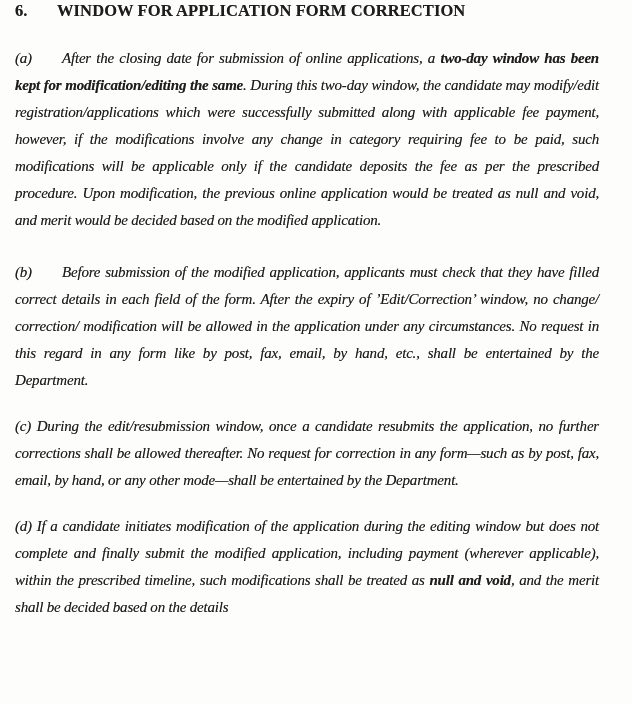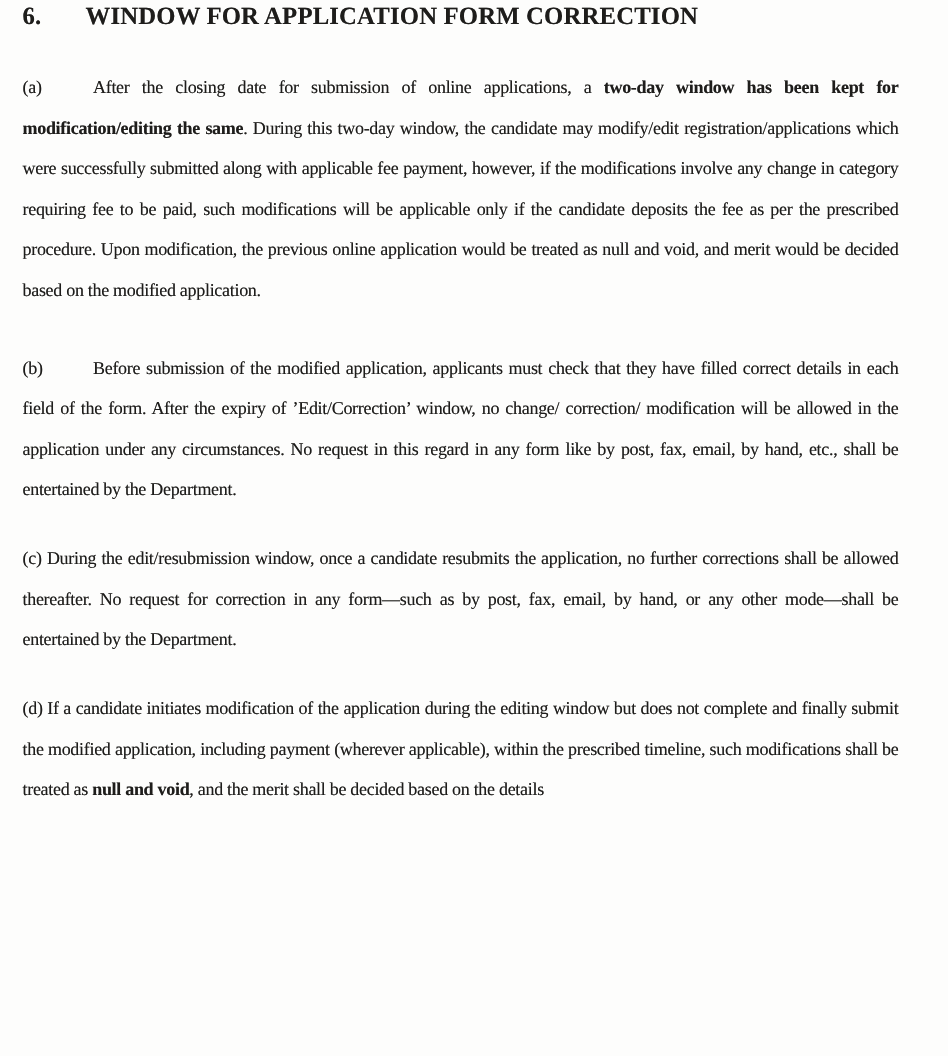--- a/index.html
+++ b/index.html
@@ -27,25 +27,26 @@
     line-height: 20px;
     font-weight: bold;
     margin: 0 0 24px 0;
     letter-spacing: 0.1px;
   }
   h1.section-heading .section-number {
     display: inline-block;
     width: 42px;
   }
   p.clause {
-    font-size: 12px;
+    font-size: 15px;
     line-height: 27px;
     text-align: justify;
     margin: 0 5px 19px 0;
     letter-spacing: -0.2px;
+    font-style: italic;
   }
   p.clause.after-wide { margin-bottom: 25px; }
   .clause-label.tab {
     display: inline-block;
     width: 47px;
   }
   .seg-bold { font-weight: bold; }
 </style>
 </head>
 <body>

